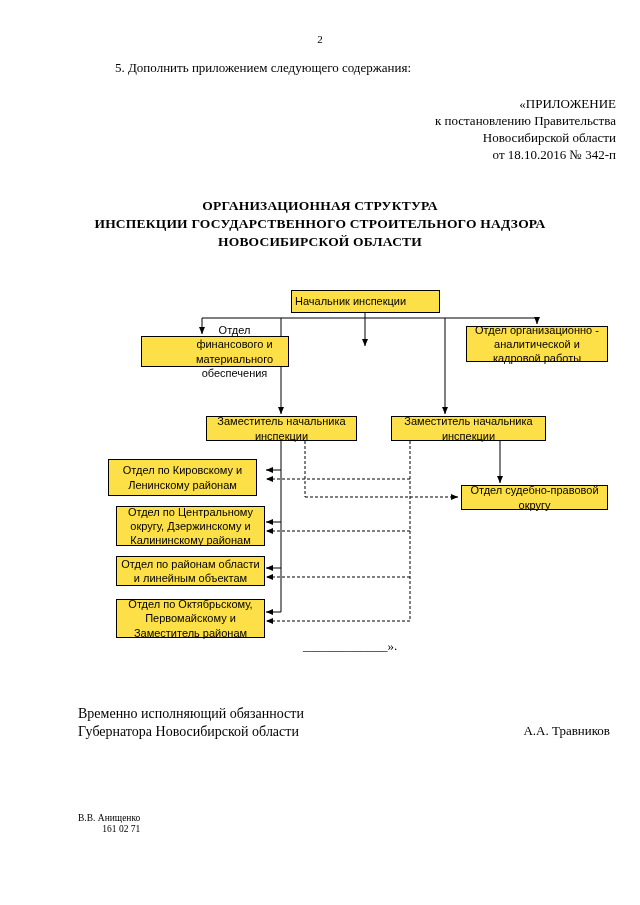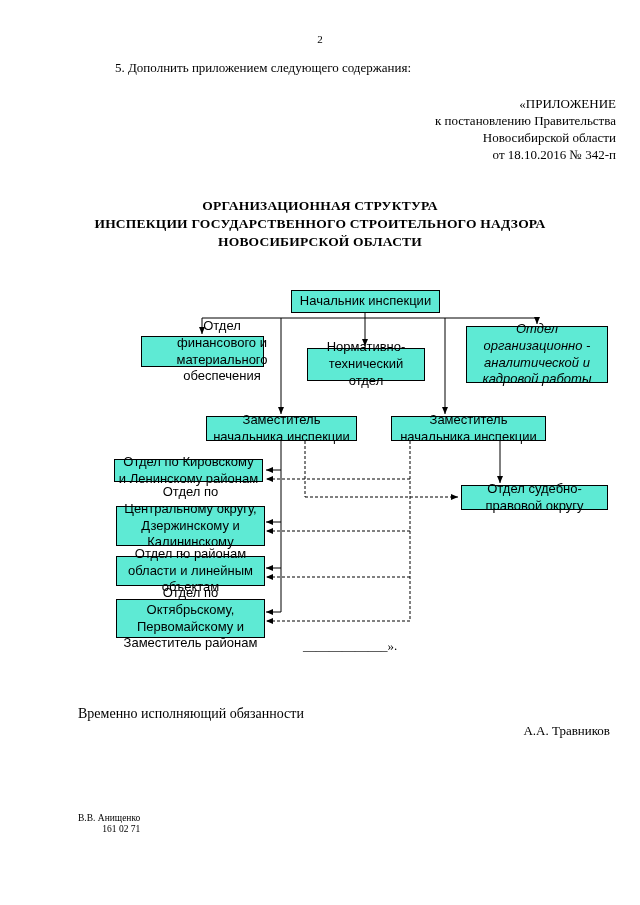--- a/index.html
+++ b/index.html
@@ -30,35 +30,35 @@
     font-size: 13.5px; line-height: 18px; letter-spacing: 0.2px;
   }
   svg.connectors {
     position: absolute; left: 0; top: 0;
     width: 640px; height: 905px;
     pointer-events: none;
   }
   .box {
     position: absolute;
     border: 1px solid #000000;
-    background: #5eead4;
+    background: #fde047;
     box-sizing: border-box;
-    display: flex; align-items: center; justify-content: center;
+    display: flex; align-items: center; 
     text-align: center;
     font-family: "Liberation Sans", sans-serif;
-    font-size: 13px; line-height: 1.3;
+    font-size: 11px; line-height: 1.3;
     padding: 1px 3px;
   }
   .b-head      { left: 291px; top: 290px; width: 149px; height: 23px; }
-  .b-finance   { left: 141px; top: 336px; width: 123px; height: 31px; padding-left: 42px; }
+  .b-finance   { left: 141px; top: 336px; width: 148px; height: 31px; padding-left: 42px; }
   .b-normative { left: 307px; top: 348px; width: 118px; height: 33px; }
-  .b-org       { left: 466px; top: 326px; width: 142px; height: 57px; font-style: italic; }
+  .b-org       { left: 466px; top: 326px; width: 142px; height: 36px; }
   .b-deputy1   { left: 206px; top: 416px; width: 151px; height: 25px; }
   .b-deputy2   { left: 391px; top: 416px; width: 155px; height: 25px; }
-  .b-kirov     { left: 114px; top: 459px; width: 149px; height: 23px; }
+  .b-kirov     { left: 108px; top: 459px; width: 149px; height: 37px; }
   .b-central   { left: 116px; top: 506px; width: 149px; height: 40px; }
   .b-districts { left: 116px; top: 556px; width: 149px; height: 30px; }
   .b-october   { left: 116px; top: 599px; width: 149px; height: 39px; }
   .b-legal     { left: 461px; top: 485px; width: 147px; height: 25px; }
   .closing {
     position: absolute; left: 303px; top: 638px;
     font-size: 13px;
   }
   .sig {
     position: absolute; left: 78px; top: 705px;
@@ -126,23 +126,20 @@
       <line x1="305" y1="497" x2="458" y2="497" marker-end="url(#arr)"></line>
     </g>
   </svg>
 
   <div class="box b-head">
     <span>Начальник инспекции</span>
   </div>
   <div class="box b-finance">
     <span>Отдел финансового и материального обеспечения</span>
   </div>
-  <div class="box b-normative">
-    <span>Нормативно-технический отдел</span>
-  </div>
   <div class="box b-org">
     <span>Отдел организационно - аналитической и кадровой работы</span>
   </div>
   <div class="box b-deputy1">
     <span>Заместитель начальника инспекции</span>
   </div>
   <div class="box b-deputy2">
     <span>Заместитель начальника инспекции</span>
   </div>
   <div class="box b-kirov">
@@ -158,20 +155,21 @@
     <span>Отдел по Октябрьскому, Первомайскому и Заместитель районам</span>
   </div>
   <div class="box b-legal">
     <span>Отдел судебно-правовой округу</span>
   </div>
 
   <div class="closing">_____________».</div>
 
   <div class="sig">
     <div>Временно исполняющий обязанности</div>
+    <div>Губернатора Новосибирской области</div>
   </div>
   <div class="sig-name">А.А. Травников</div>
 
   <div class="footer">
     <div>В.В. Анищенко</div>
     <div>161 02 71</div>
   </div>
 
 </div>
 

